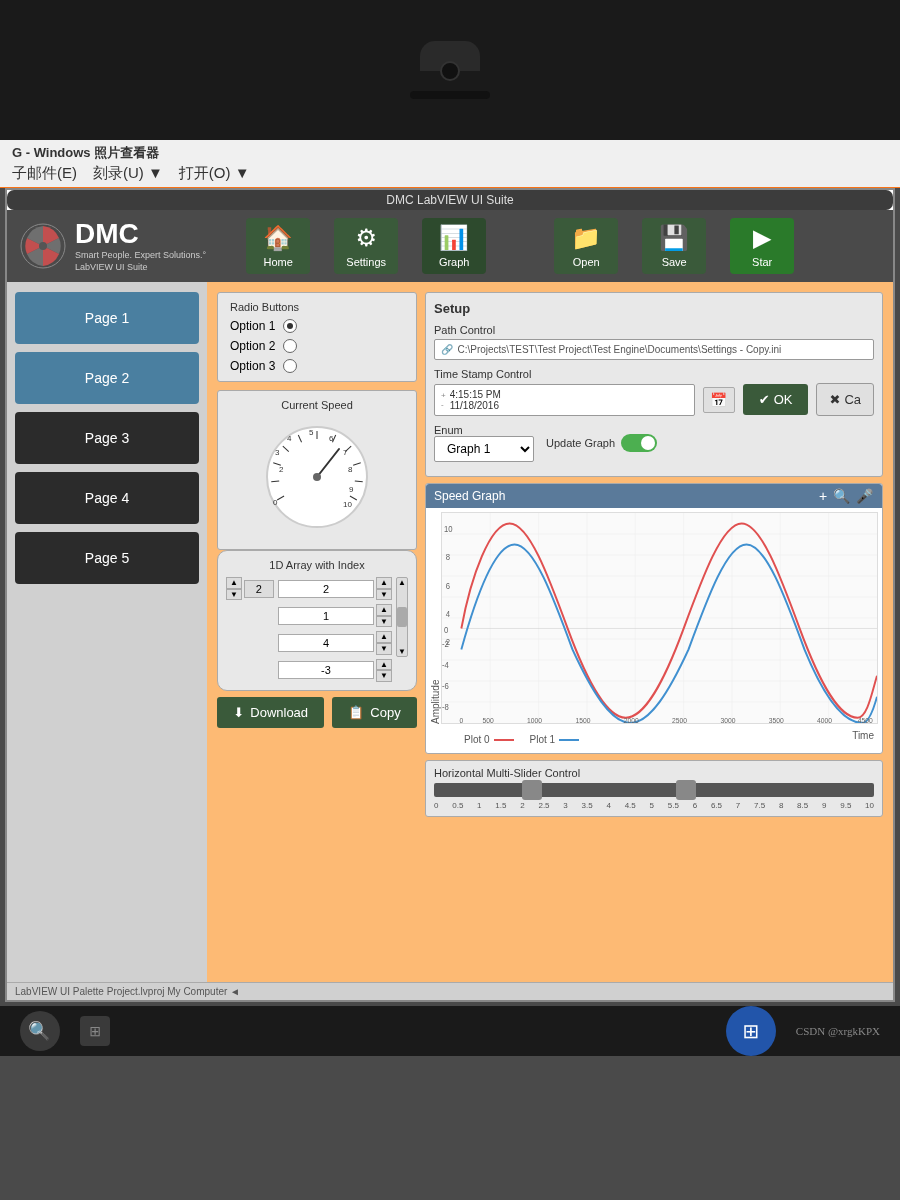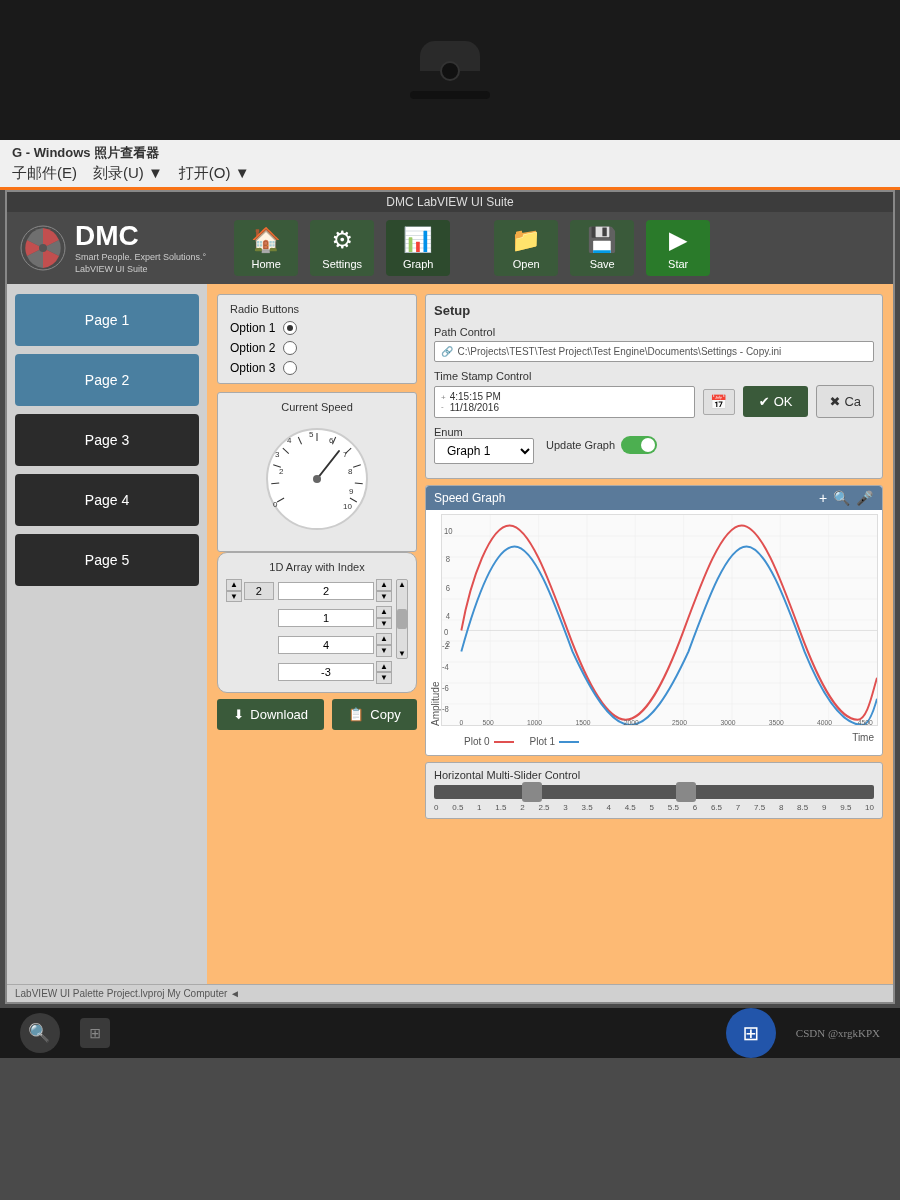--- a/index.html
+++ b/index.html
@@ -1,31 +1,31 @@
 <!DOCTYPE html>
 <html><head>
   <meta charset="utf-8">
   <style>
     * { box-sizing: border-box; margin: 0; padding: 0; }
     body { background: #4a4a4a; font-family: 'Segoe UI', Arial, sans-serif; width: 900px; min-height: 1200px; overflow-x: hidden; }
 
     
-    .photo-viewer-bar { background: #f0f0f0; border-bottom: 3px solid #f97316; padding: 4px 12px; }
+    .photo-viewer-bar { background: #f0f0f0; border-bottom: 1px solid #f97316; padding: 4px 12px; }
     .photo-viewer-title { font-size: 13px; color: #333; font-weight: bold; }
     .photo-viewer-menu { display: flex; gap: 16px; font-size: 15px; color: #333; padding-top: 2px; }
     .photo-viewer-menu span { cursor: pointer; }
 
     
     .dmc-app { background: #e8e8e8; margin: 0; border: 1px solid #999; }
 
     
-    .title-bar { background: #3c3c3c; color: #ddd; font-size: 12px; padding: 3px 8px; display: flex; justify-content: center; }
-
-    
-    .toolbar { background: #4a4a4a; display: flex; align-items: stretch; padding: 8px 12px; gap: 12px; }
+    .title-bar { background: #3c3c3c; color: #ddd; font-size: 12px; padding: 3px 8px; display: flex; justify-content: center; border-radius: 7px; }
+
+    
+    .toolbar { background: #4a4a4a; display: flex; align-items: stretch; padding: 8px 12px; gap: 24px; }
     .dmc-logo { display: flex; align-items: center; gap: 8px; margin-right: 16px; }
     .dmc-logo-icon { width: 48px; height: 48px; }
     .dmc-logo-text { color: white; }
     .dmc-logo-text .brand { font-size: 28px; font-weight: bold; color: white; }
     .dmc-logo-text .tagline { font-size: 9px; color: #ccc; line-height: 1.3; }
 
     .toolbar-btn { background: #3a5a3a; border: none; border-radius: 4px; color: white; cursor: pointer; display: flex; flex-direction: column; align-items: center; justify-content: center; padding: 6px 12px; min-width: 64px; gap: 4px; }
     .toolbar-btn .icon { font-size: 24px; }
     .toolbar-btn .label { font-size: 11px; }
     .toolbar-btn.active { background: #2d4a2d; }

